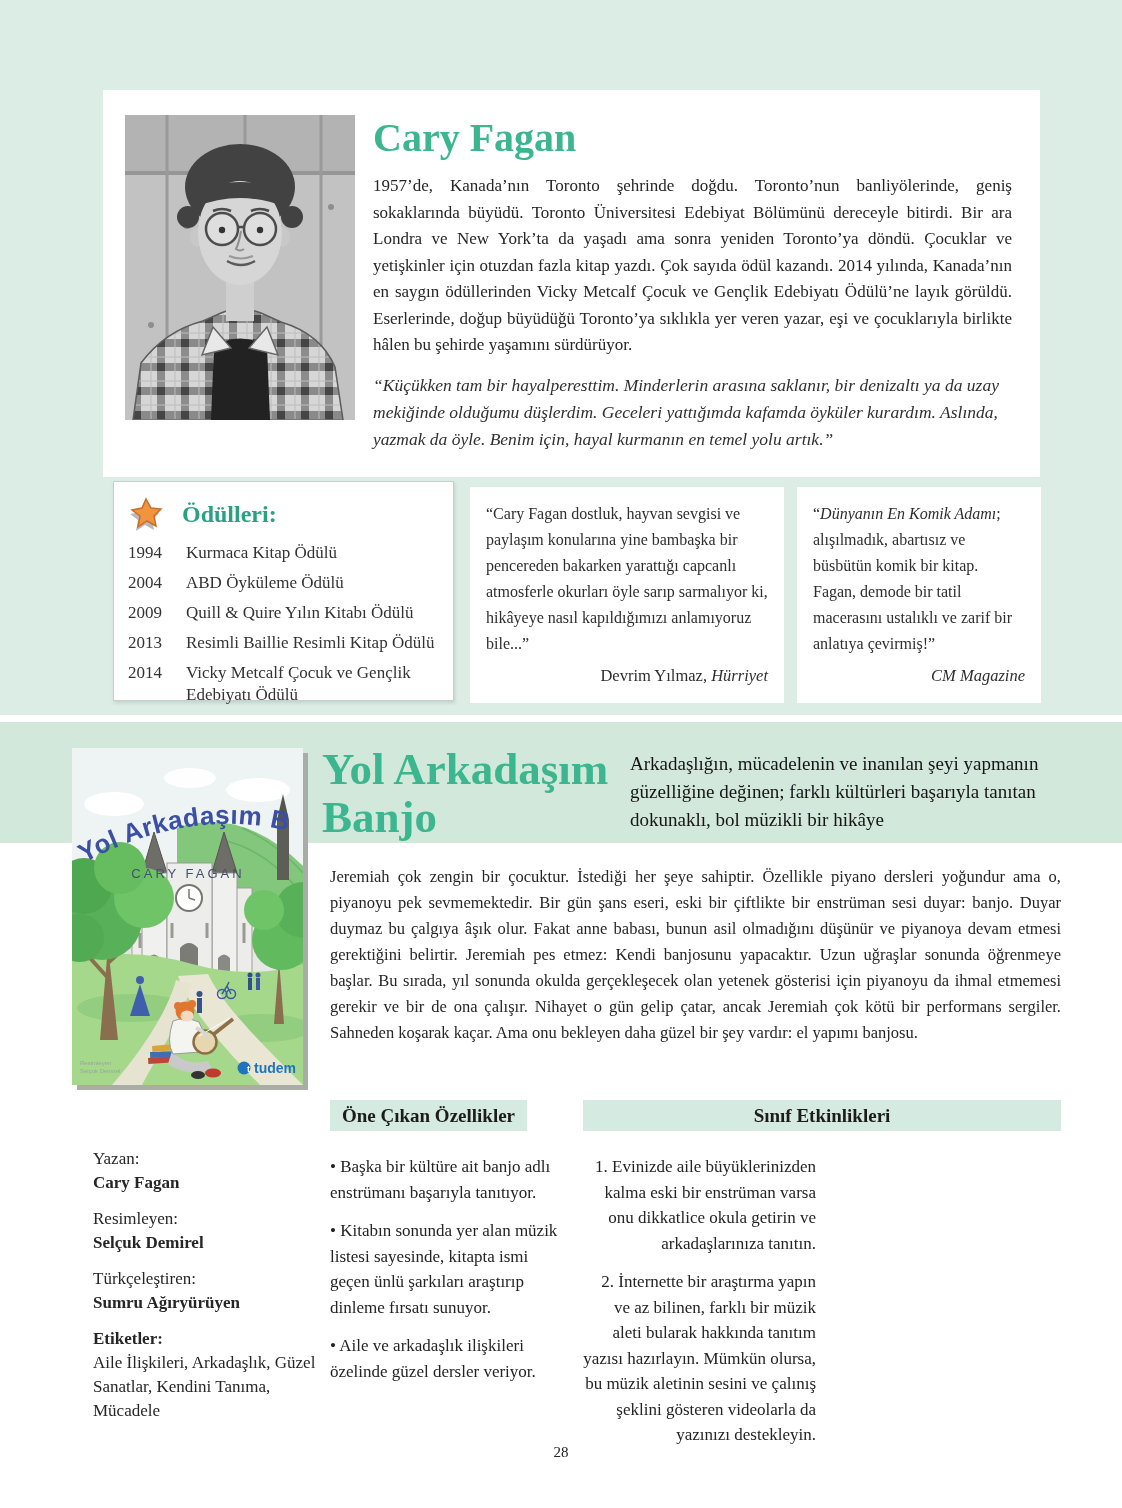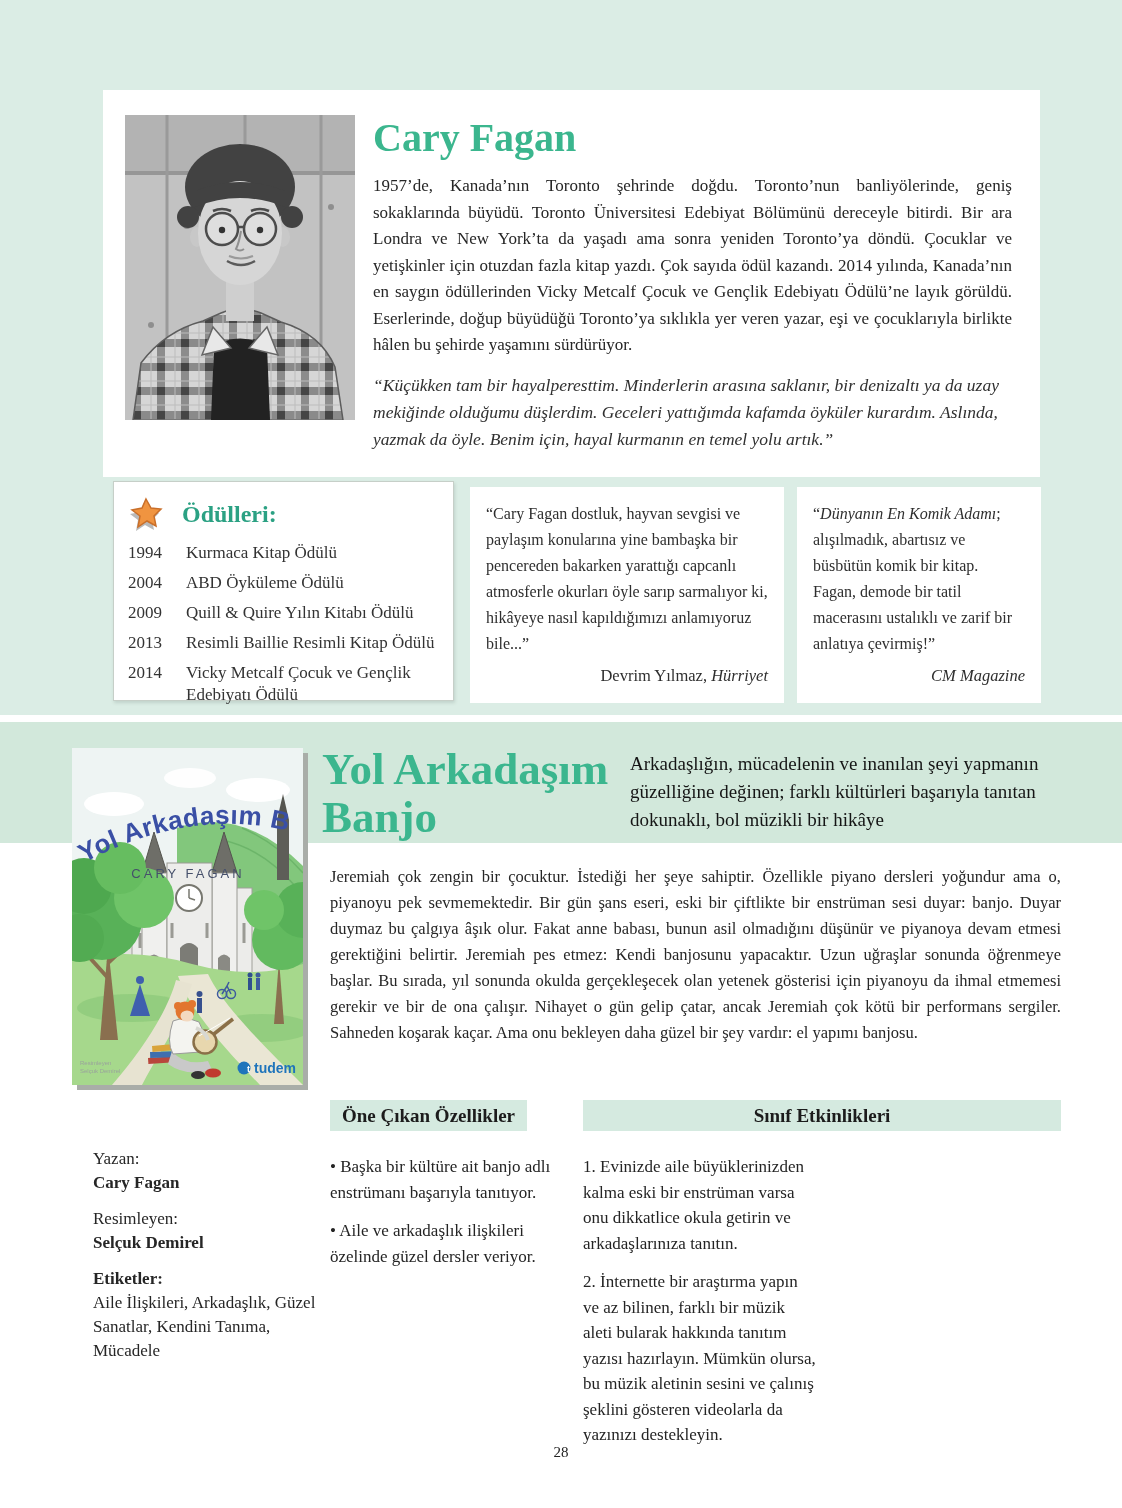--- a/index.html
+++ b/index.html
@@ -50,21 +50,21 @@
   #activities-head{left:583px;top:1100px;width:478px;}
 
   
   #meta-col{left:93px;top:1147px;width:225px;font-size:17px;line-height:24px;}
   .meta-group{margin-bottom:12px;}
   .bold{font-weight:bold;}
 
   
   .txt-col{font-size:17px;line-height:25.5px;color:#242424;}
   #features-col{left:330px;top:1154px;width:238px;}
-  #act-col-1{left:583px;top:1154px;width:233px;}
+  #act-col-1{left:583px;top:1154px;width:233px;text-align:right;}
   #act-col-2{left:836px;top:1154px;width:228px;}
   .txt-col p{margin:0 0 13px 0;}
   .bullet::before{content:"• ";}
 
   #page-number{left:0;top:1444px;width:1122px;text-align:center;font-size:15px;color:#222;}
 </style>
 </head>
 <body>
 
 <div id="page">
@@ -265,27 +265,32 @@
   <div class="abs" id="meta-col">
     <div class="meta-group">
       <div>Yazan:</div>
       <div class="bold">Cary Fagan</div>
     </div>
     <div class="meta-group">
       <div>Resimleyen:</div>
       <div class="bold">Selçuk Demirel</div>
     </div>
     <div class="meta-group">
+      <div>Türkçeleştiren:</div>
+      <div class="bold">Sumru Ağıryürüyen</div>
+    </div>
+    <div class="meta-group">
       <div class="bold">Etiketler:</div>
       <div>Aile İlişkileri, Arkadaşlık, Güzel Sanatlar, Kendini Tanıma, Mücadele</div>
     </div>
   </div>
 
   <div class="abs txt-col" id="features-col">
     <p class="bullet">Başka bir kültüre ait banjo adlı enstrümanı başarıyla tanıtıyor.</p>
+    <p class="bullet">Kitabın sonunda yer alan müzik listesi sayesinde, kitapta ismi geçen ünlü şarkıları araştırıp dinleme fırsatı sunuyor.</p>
     <p class="bullet">Aile ve arkadaşlık ilişkileri özelinde güzel dersler veriyor.</p>
   </div>
 
   <div class="abs txt-col" id="act-col-1">
     <p>1. Evinizde aile büyüklerinizden kalma eski bir enstrüman varsa onu dikkatlice okula getirin ve arkadaşlarınıza tanıtın.</p>
     <p>2. İnternette bir araştırma yapın ve az bilinen, farklı bir müzik aleti bularak hakkında tanıtım yazısı hazırlayın. Mümkün olursa, bu müzik aletinin sesini ve çalınış şeklini gösteren videolarla da yazınızı destekleyin.</p>
   </div>
 
   <div class="abs" id="page-number">28</div>
 </div>

